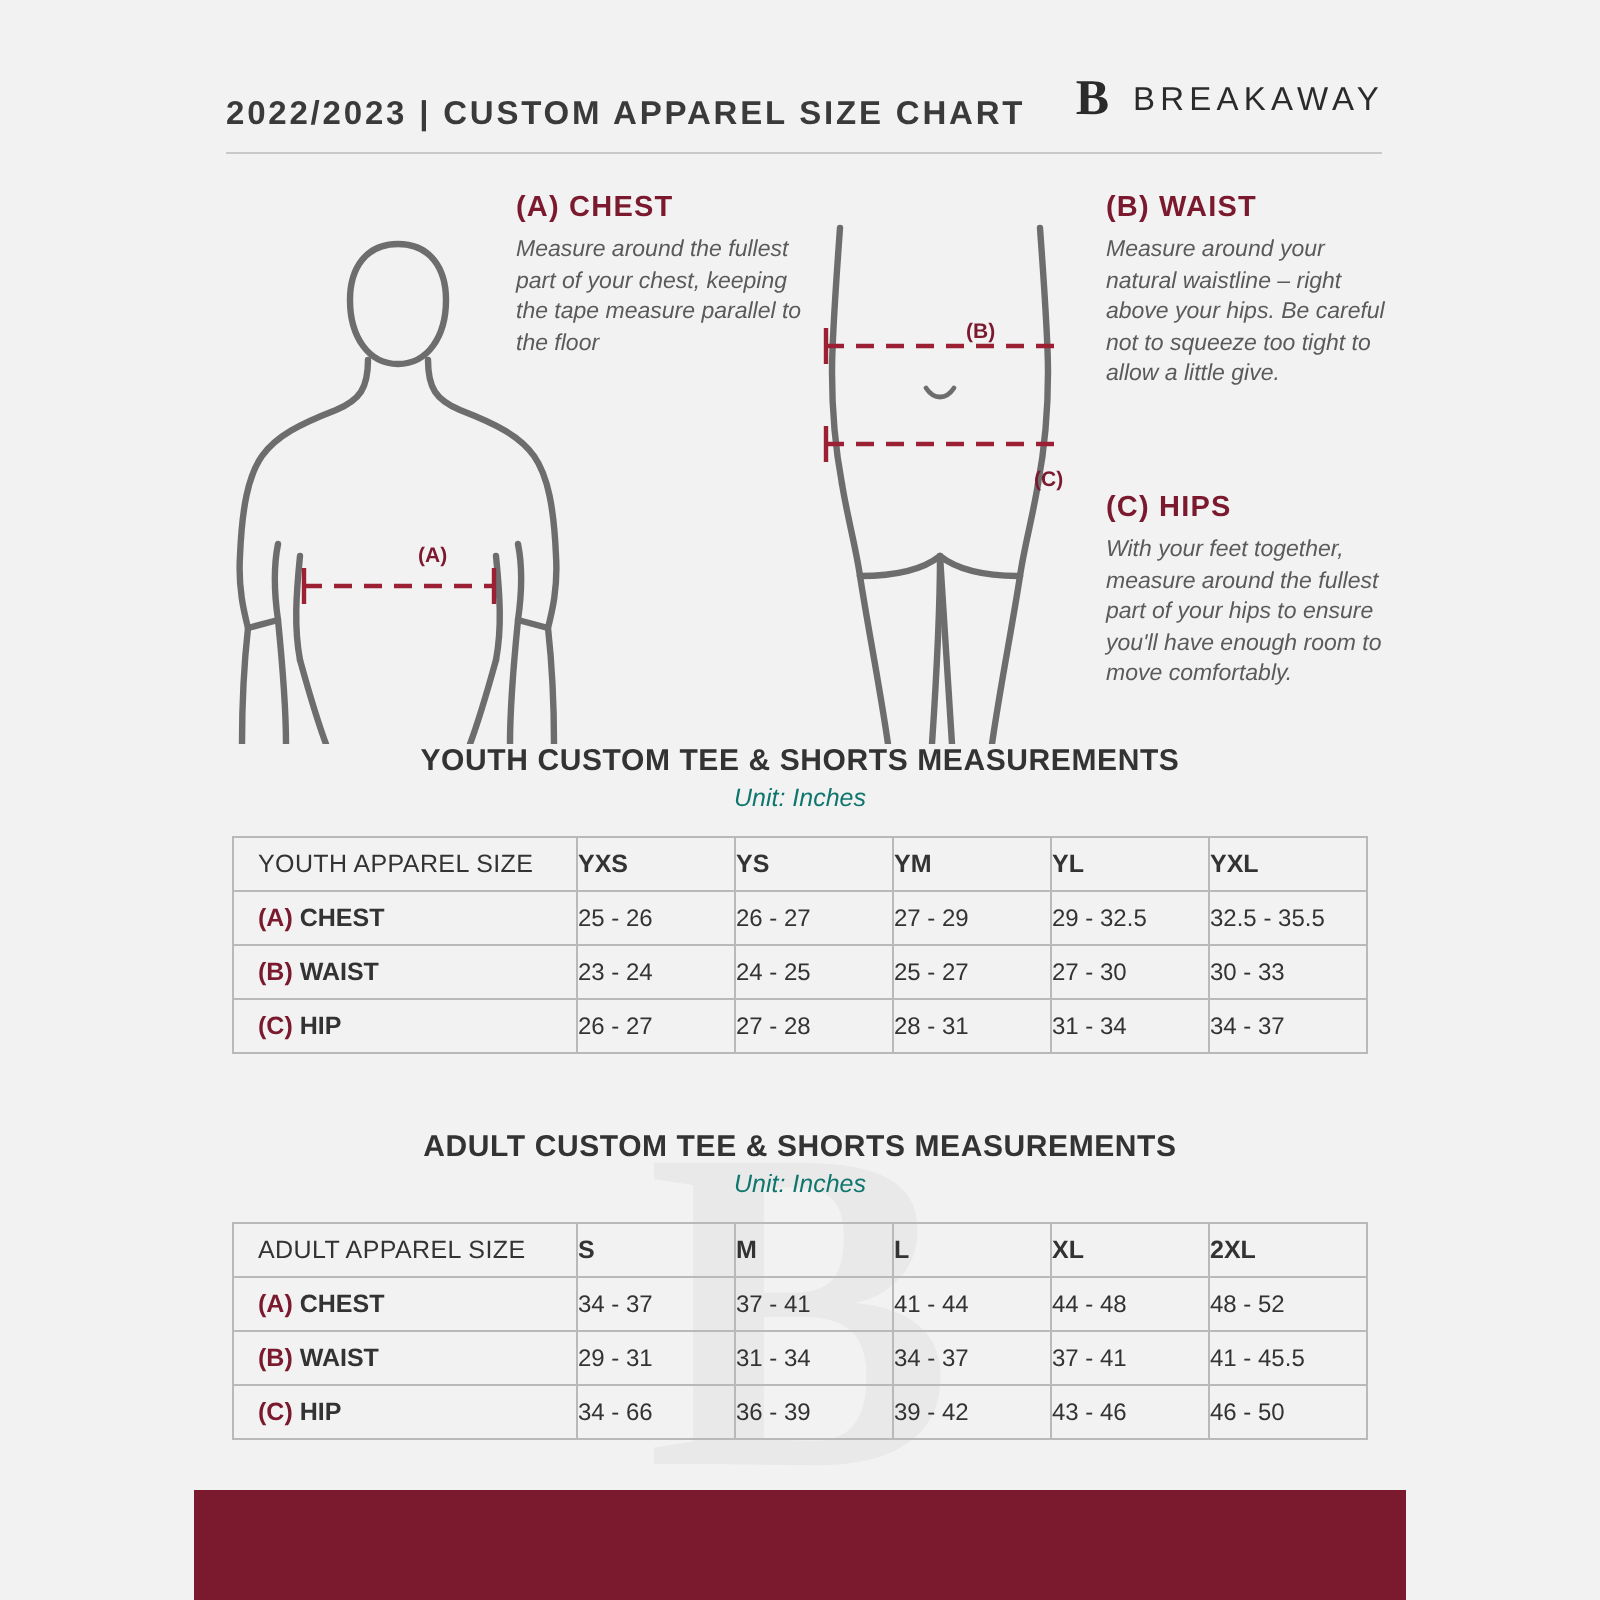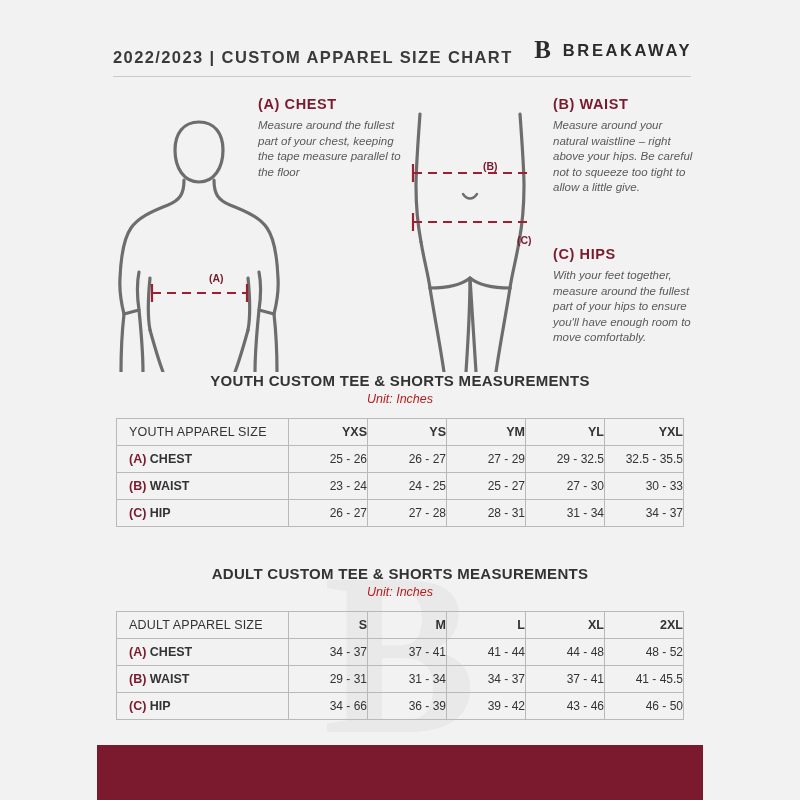--- a/index.html
+++ b/index.html
@@ -72,21 +72,21 @@
     font-family: "Liberation Serif", serif;
     font-size: 25px;
     font-weight: bold;
     color: #2b2b2b;
     line-height: 1;
     position: relative;
     top: -1px;
   }
   .brand-name {
     font-size: 16.5px;
-    font-weight: bold;
+    font-weight: normal;
     letter-spacing: 2.6px;
     color: #2b2b2b;
   }
   .rule {
     position: absolute;
     left: 113px;
     top: 66px;
     width: 578px;
     height: 1px;
     background: #c9c9c9;
@@ -145,36 +145,36 @@
     text-align: center;
     font-size: 15px;
     font-weight: bold;
     color: #333;
     letter-spacing: .3px;
   }
   .tbl-unit {
     text-align: center;
     font-size: 12.5px;
     font-style: italic;
-    color: #b91c1c;
+    color: #0f766e;
     margin-top: 3px;
     margin-bottom: 8px;
   }
   table {
     border-collapse: collapse;
     margin: 12px auto;
     width: 568px;
     table-layout: fixed;
   }
   table td, table th {
     border: 1px solid #b9b9b9;
     height: 26px;
     font-size: 12px;
     color: #333;
-    text-align: right;
+    text-align: left;
     padding: 0;
   }
   table th {
     font-size: 12.5px;
     font-weight: bold;
   }
   .col-first { width: 172px; }
   .rowhead {
     text-align: left;
     padding-left: 12px;

